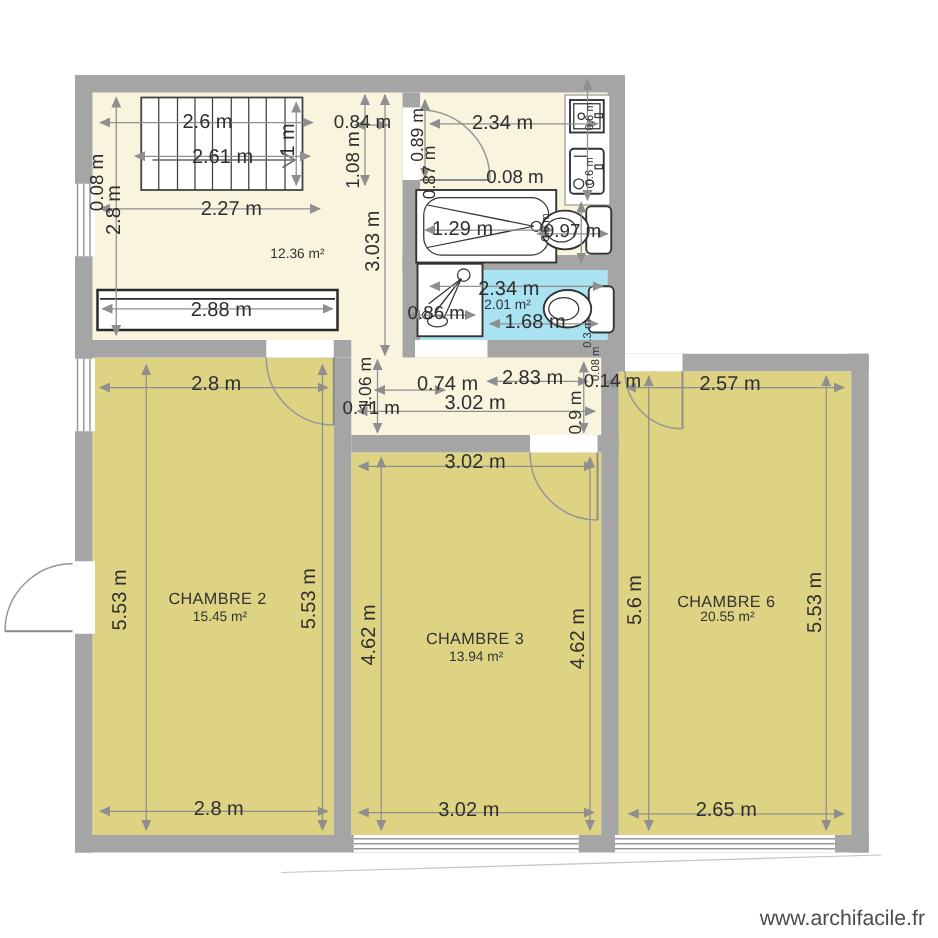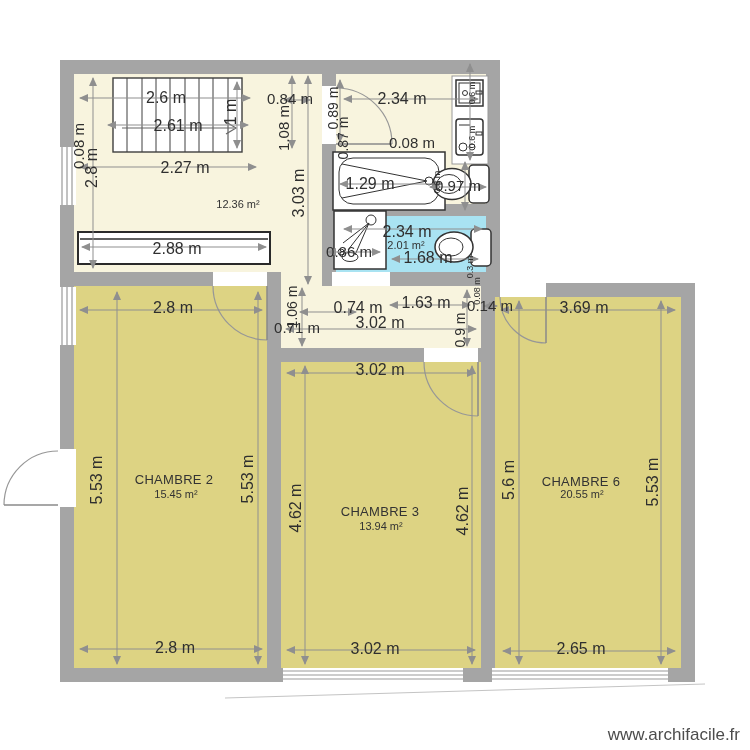--- a/index.html
+++ b/index.html
@@ -241,40 +241,40 @@
 <div class="lbl s15" style="left:458px;top:185px">0.97 m</div>
 <div class="lbl rot s9" style="left:472px;top:93px">0.6 m</div>
 <div class="lbl rot s9" style="left:472px;top:137px">0.6 m</div>
 <div class="lbl rot s9" style="left:437px;top:182px">0.6 m</div>
 <div class="lbl" style="left:407px;top:232px">2.34 m</div>
 <div class="lbl area s10" style="left:406px;top:245px">2.01 m²</div>
 <div class="lbl" style="left:428px;top:258px">1.68 m</div>
 <div class="lbl s15" style="left:349px;top:251px">0.86 m</div>
 <div class="lbl rot s9" style="left:470px;top:267px">0.3 m</div>
 <div class="lbl" style="left:358px;top:308px">0.74 m</div>
-<div class="lbl" style="left:426px;top:303px">1.63 m</div>
+<div class="lbl" style="left:426px;top:303px">2.83 m</div>
 <div class="lbl s15" style="left:490px;top:305px">0.14 m</div>
 <div class="lbl" style="left:380px;top:323px">3.02 m</div>
 <div class="lbl s15" style="left:297px;top:327px">0.71 m</div>
 <div class="lbl rot s14" style="left:292px;top:307px">1.06 m</div>
 <div class="lbl rot s14" style="left:460px;top:330px">0.9 m</div>
 <div class="lbl rot s9" style="left:477px;top:291px">0.08 m</div>
 <div class="lbl" style="left:173px;top:308px">2.8 m</div>
 <div class="lbl rot" style="left:97px;top:480px">5.53 m</div>
 <div class="lbl rot" style="left:248px;top:479px">5.53 m</div>
 <div class="lbl rname" style="left:174px;top:479px">CHAMBRE 2</div>
 <div class="lbl area" style="left:176px;top:494px">15.45 m²</div>
 <div class="lbl" style="left:175px;top:648px">2.8 m</div>
 <div class="lbl" style="left:380px;top:370px">3.02 m</div>
 <div class="lbl rot" style="left:296px;top:508px">4.62 m</div>
 <div class="lbl rot" style="left:463px;top:511px">4.62 m</div>
 <div class="lbl rname" style="left:380px;top:511px">CHAMBRE 3</div>
 <div class="lbl area" style="left:381px;top:526px">13.94 m²</div>
 <div class="lbl" style="left:375px;top:649px">3.02 m</div>
-<div class="lbl" style="left:584px;top:308px">3.69 m</div>
+<div class="lbl" style="left:584px;top:308px">2.57 m</div>
 <div class="lbl rot" style="left:509px;top:480px">5.6 m</div>
 <div class="lbl rot" style="left:653px;top:482px">5.53 m</div>
 <div class="lbl rname" style="left:581px;top:481px">CHAMBRE 6</div>
 <div class="lbl area" style="left:582px;top:494px">20.55 m²</div>
 <div class="lbl" style="left:581px;top:649px">2.65 m</div>
 
 <div class="lbl wm">www.archifacile.fr</div>
 
 </div>
 

